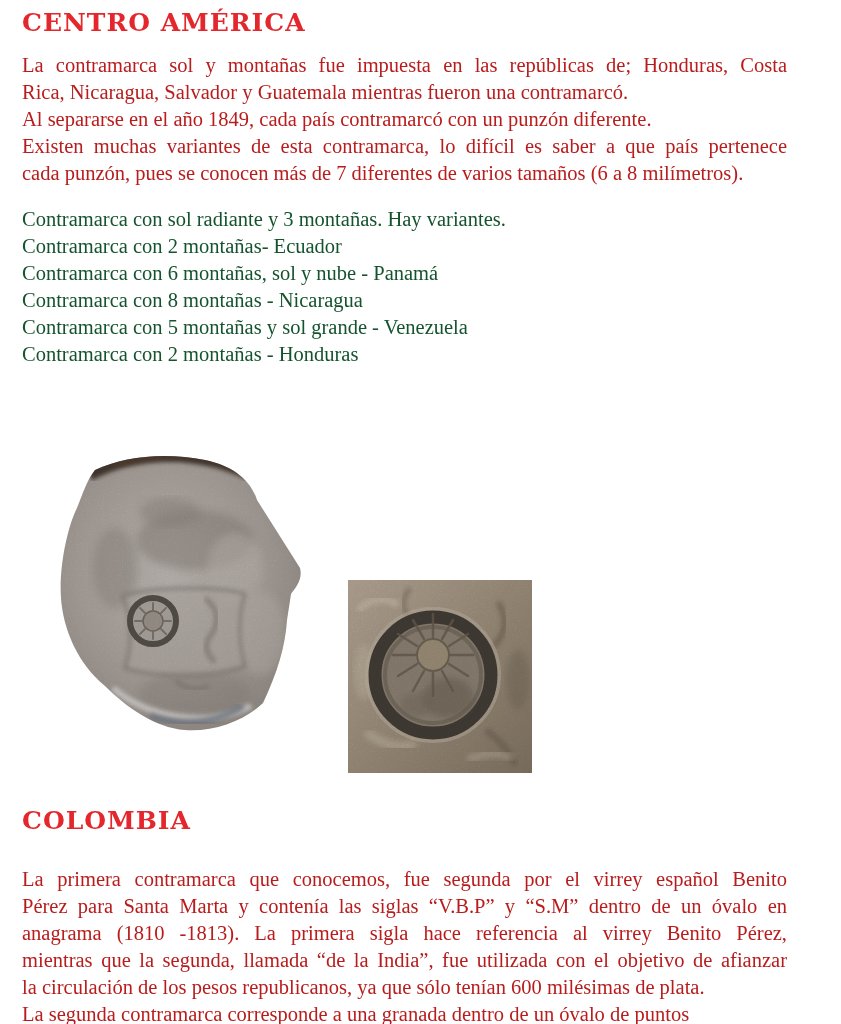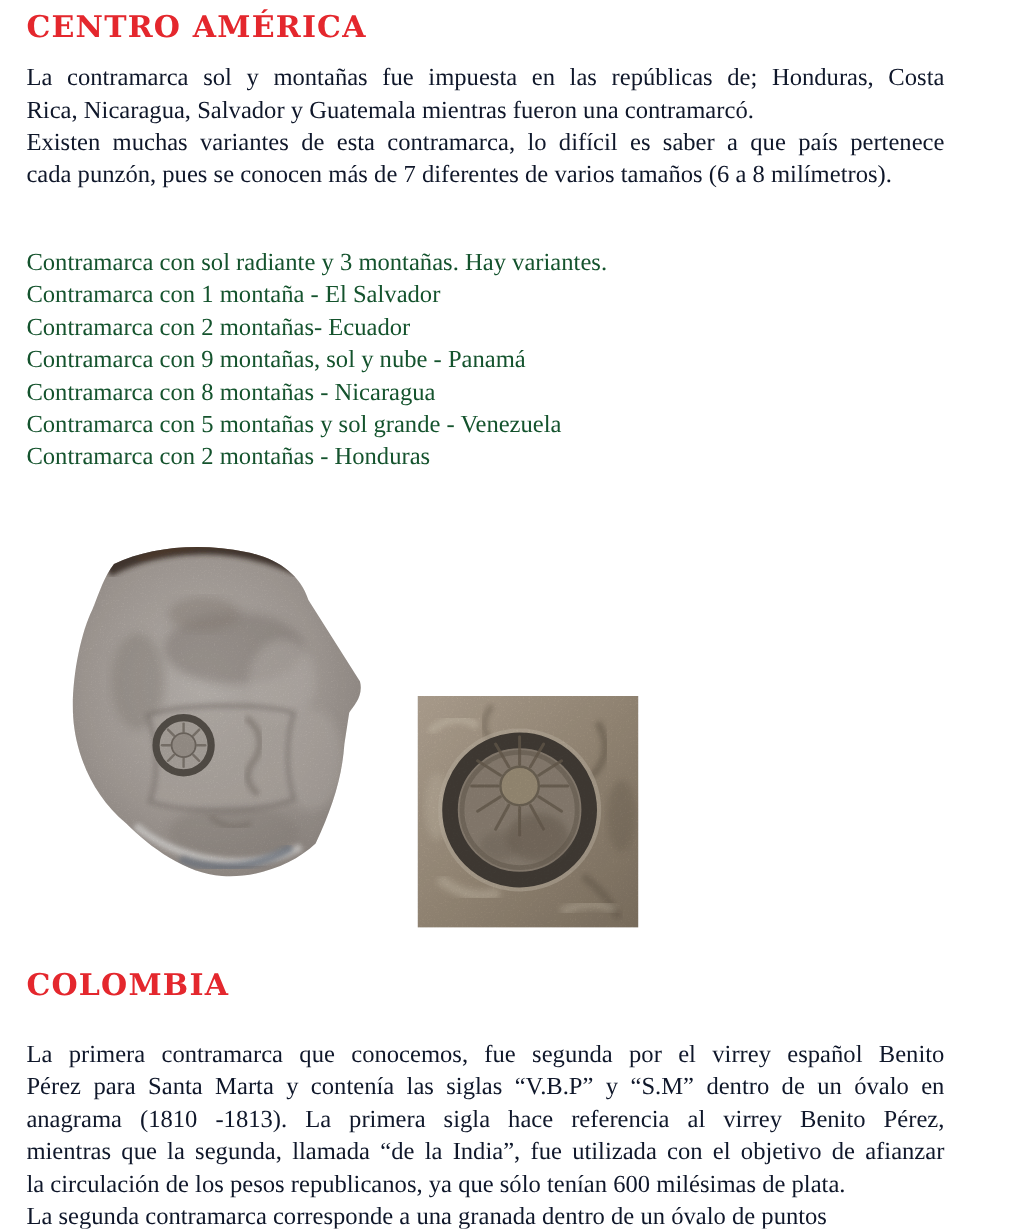--- a/index.html
+++ b/index.html
@@ -18,49 +18,49 @@
     letter-spacing:1px;
     color:#e4272d;
     white-space:nowrap;
   }
   .textblock {
     position:absolute; left:22px; width:765px;
   }
   .line {
     font-size:20.5px;
     line-height:27px;
-    color:#0f172a;
+    color:#b91c1c;
     white-space:normal;
   }
   .just {
     text-align:justify;
     text-align-last:justify;
   }
   .redlist .line { color:#14532d; }
   .photo { position:absolute; }
 </style>
 </head>
 <body>
 
 <div class="page">
 
   <h1 class="heading" style="top:8px;">CENTRO AMÉRICA</h1>
 
   <div class="textblock" style="top:52px;">
     <div class="line just">La contramarca sol y montañas fue impuesta en las repúblicas de; Honduras, Costa</div>
     <div class="line">Rica, Nicaragua, Salvador y Guatemala mientras fueron una contramarcó.</div>
+    <div class="line">Al separarse en el año 1849, cada país contramarcó con un punzón diferente.</div>
     <div class="line just">Existen muchas variantes de esta contramarca, lo difícil es saber a que país pertenece</div>
     <div class="line">cada punzón, pues se conocen más de 7 diferentes de varios tamaños (6 a 8 milímetros).</div>
   </div>
 
   <div class="textblock redlist" style="top:206px;">
     <div class="line">Contramarca con sol radiante y 3 montañas. Hay variantes.</div>
-    <div class="line">Contramarca con 1 montaña - El Salvador</div>
     <div class="line">Contramarca con 2 montañas- Ecuador</div>
-    <div class="line">Contramarca con 9 montañas, sol y nube - Panamá</div>
+    <div class="line">Contramarca con 6 montañas, sol y nube - Panamá</div>
     <div class="line">Contramarca con 8 montañas - Nicaragua</div>
     <div class="line">Contramarca con 5 montañas y sol grande - Venezuela</div>
     <div class="line">Contramarca con 2 montañas - Honduras</div>
   </div>
 
   <svg class="photo" style="left:55px; top:448px;" width="250" height="290" viewBox="0 0 250 290" aria-hidden="true">
     <defs>
       <radialGradient id="gCoin" cx="45%" cy="42%" r="78%">
         <stop offset="0" stop-color="#c9c3be"></stop>
         <stop offset="0.5" stop-color="#b3aba5"></stop>

